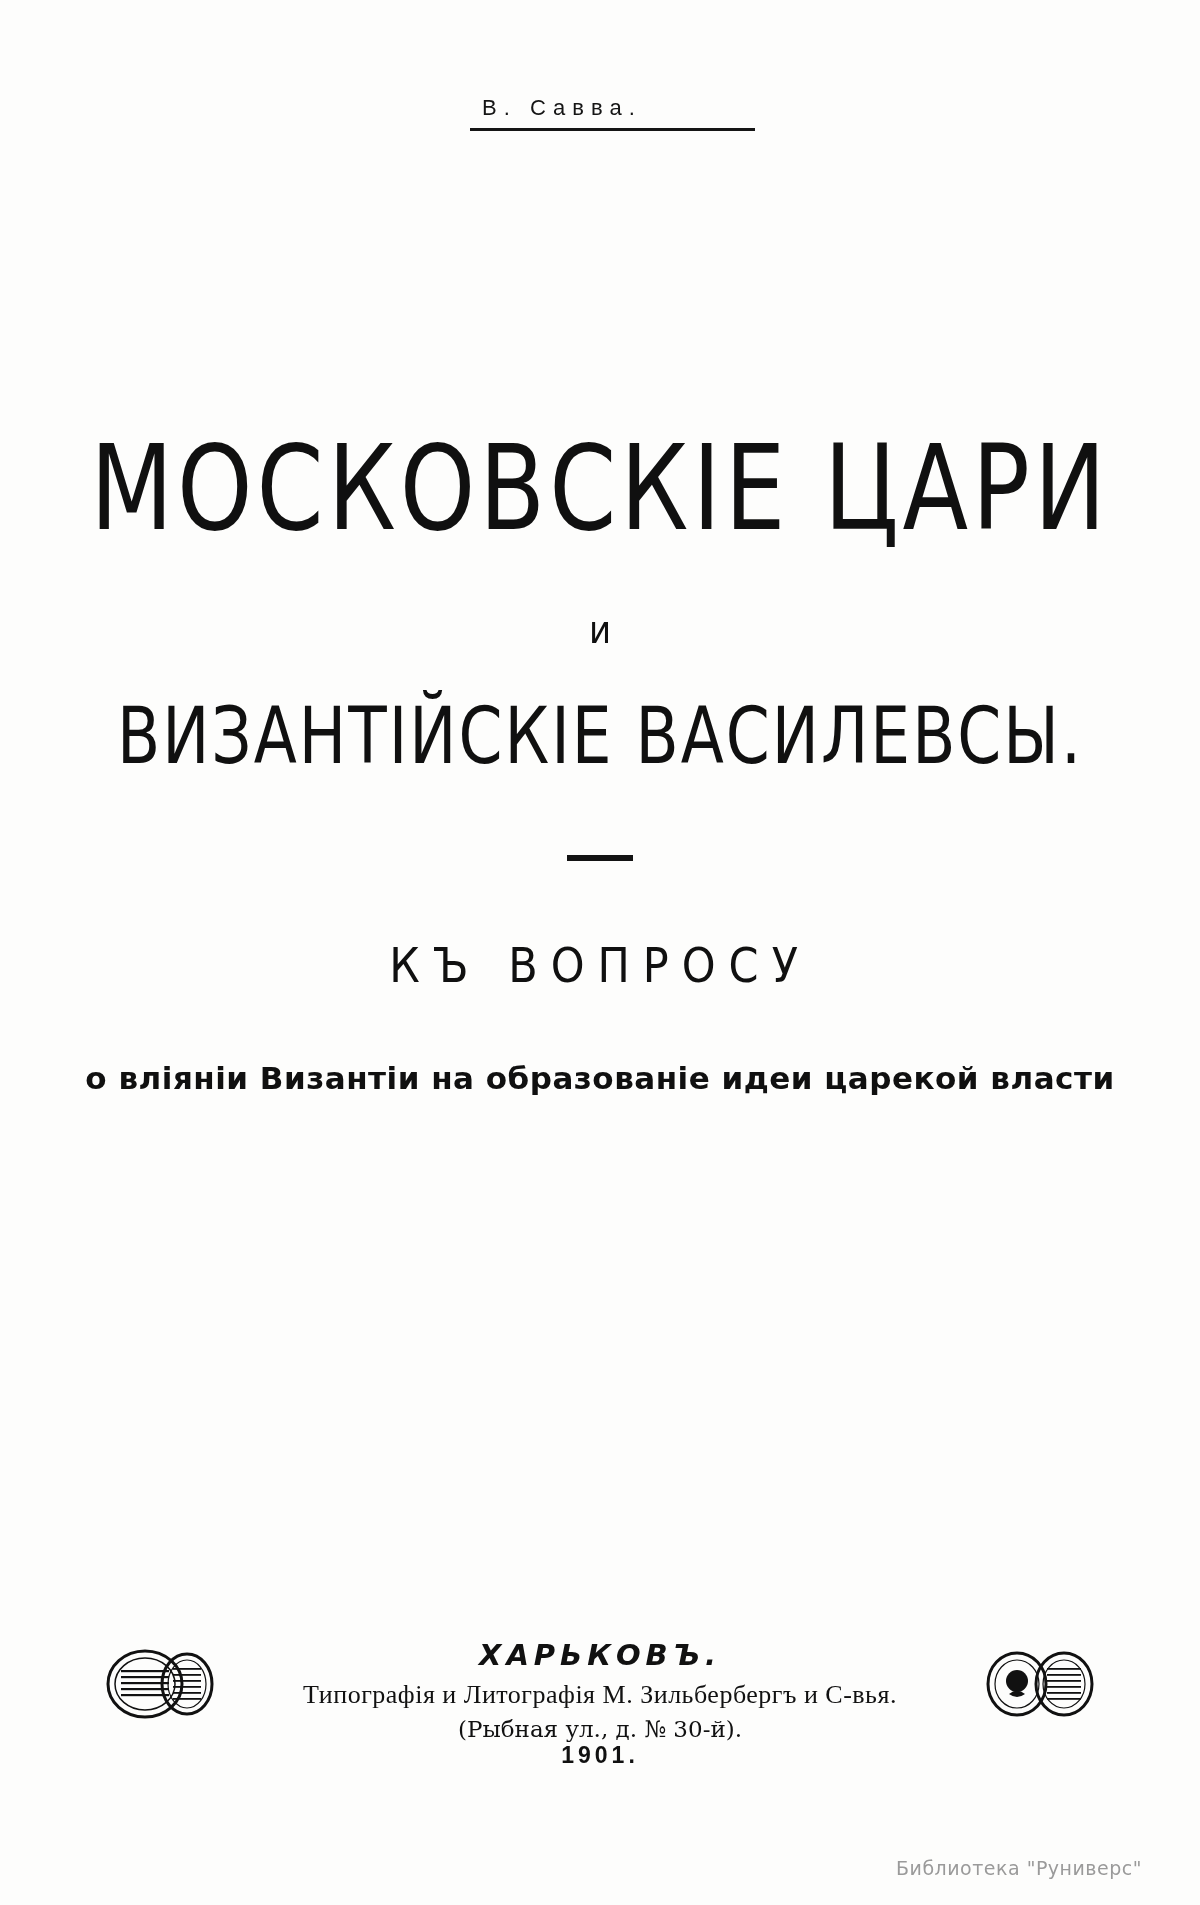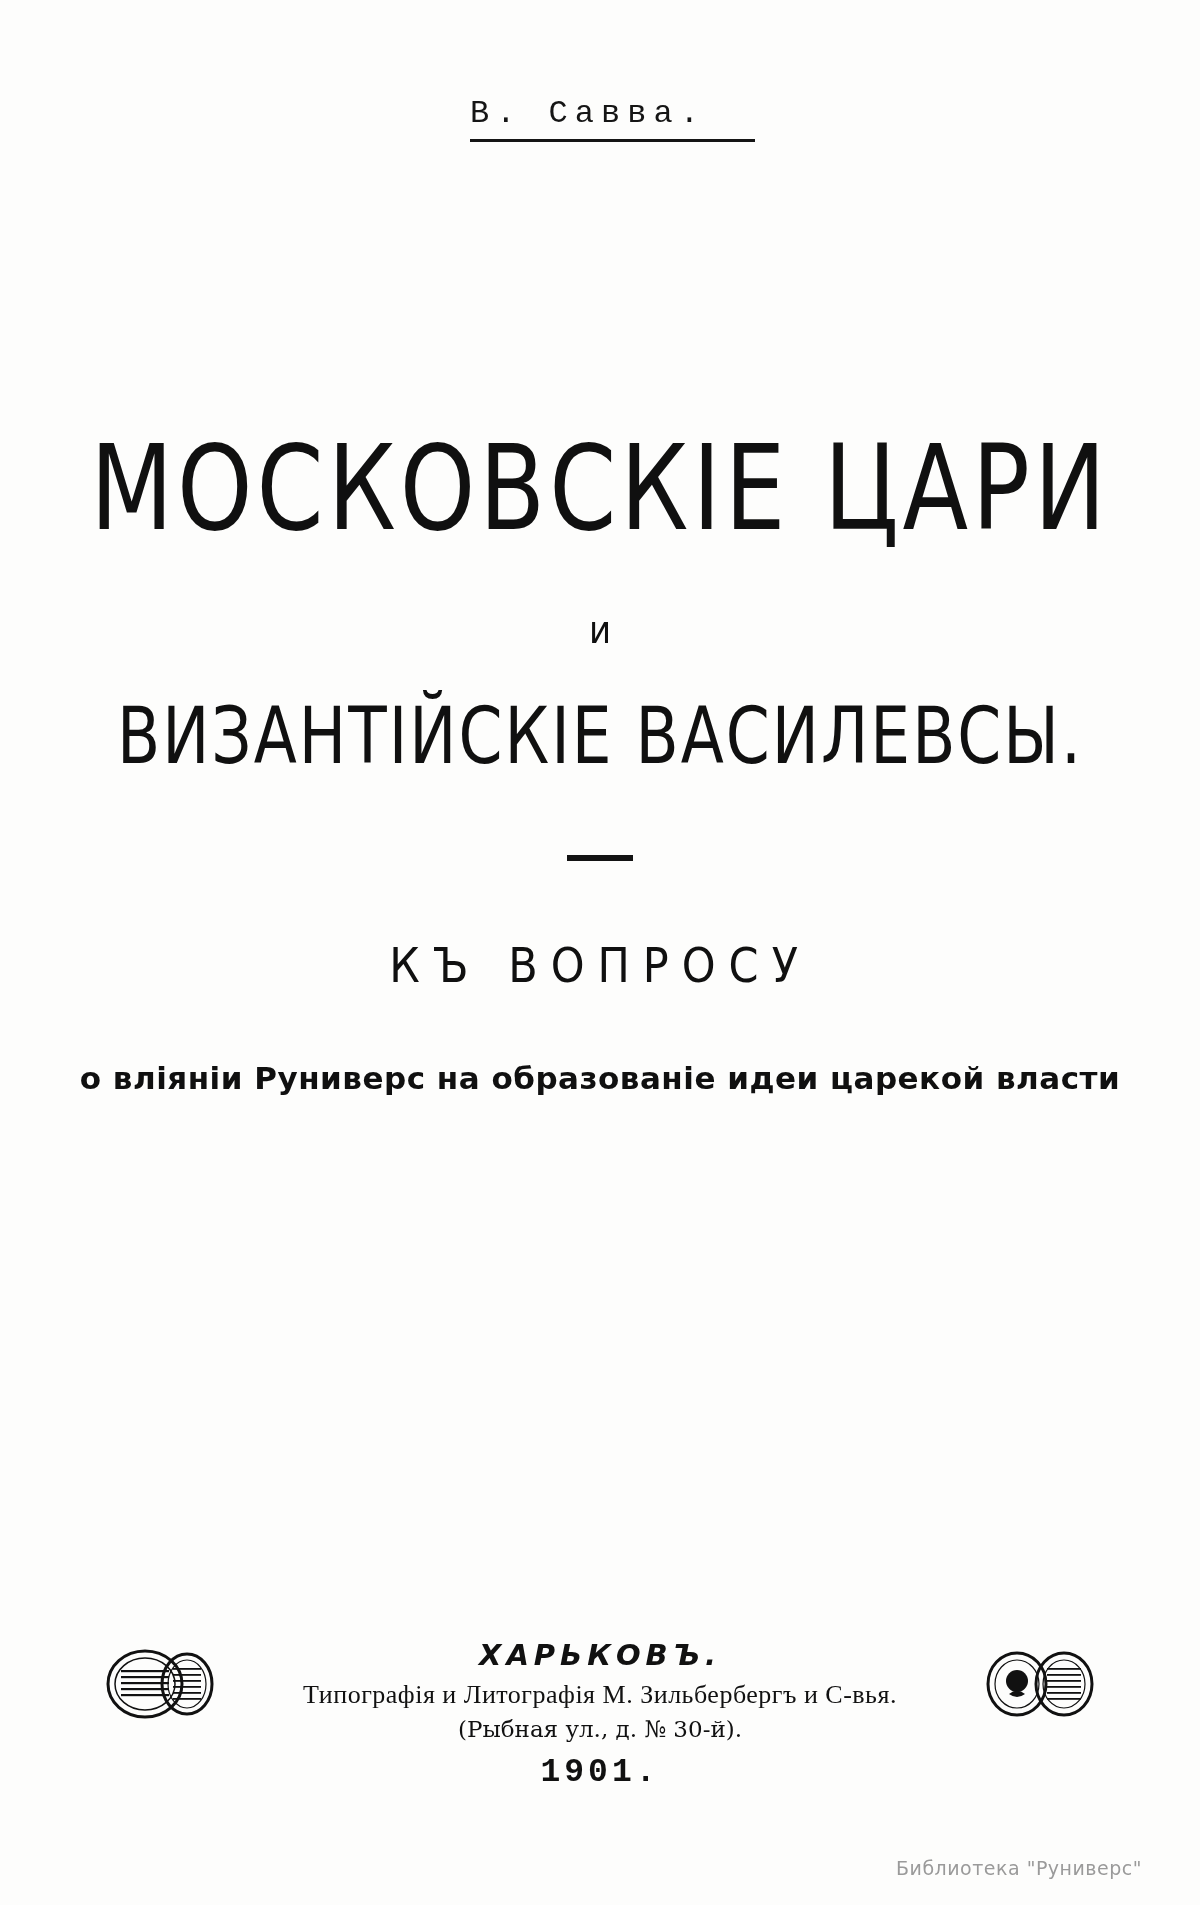--- a/index.html
+++ b/index.html
@@ -22,25 +22,26 @@
   }
 
   
   .author-block {
     position: absolute;
     left: 470px;
     top: 95px;
     text-align: left;
   }
   .author-name {
-    font-family: Liberation Mono, monospace;
-    font-size: 32px;
+    font-family: Liberation Sans, sans-serif;
+    font-size: 22px;
     letter-spacing: 7px;
     color: #151515;
     white-space: nowrap;
+    margin-left: 12px;
   }
   .author-rule {
     margin-top: 7px;
     width: 285px;
     height: 3px;
     background: #151515;
   }
 
   
   .title-main {
@@ -145,24 +146,24 @@
     font-family: Liberation Serif, serif;
     font-size: 26px;
     letter-spacing: 0.5px;
   }
   .imprint-address {
     margin-top: 6px;
     font-family: "DejaVu Serif", serif;
     font-size: 23px;
   }
   .imprint-year {
-    margin-top: 12px;
-    font-family: Liberation Mono, monospace;
+    margin-top: 0;
+    font-family: Liberation Sans, sans-serif;
     font-weight: 700;
-    font-size: 33px;
+    font-size: 23px;
     letter-spacing: 4px;
   }
 
   
   .seal {
     position: absolute;
     width: 110px;
     height: 72px;
   }
   .seal.left { left: 105px; top: 1648px; }
@@ -192,21 +193,21 @@
 
   <div class="title-conj">и</div>
 
   <div class="title-second">ВИЗАНТІЙСКІЕ ВАСИЛЕВСЫ.</div>
 
   <div class="divider-dash"></div>
 
   <div class="subtitle-lead">КЪ ВОПРОСУ</div>
 
   <div class="subtitle-body">
-    <span>о вліяніи Руниверс на образованіе идеи царекой власти</span>
+    <span>о вліяніи Византіи на образованіе идеи царекой власти</span>
   </div>
 
   <svg class="seal left" viewBox="0 0 110 72">
     <ellipse cx="40" cy="36" rx="37" ry="33" fill="none" stroke="#111" stroke-width="3"></ellipse>
     <ellipse cx="40" cy="36" rx="30" ry="26" fill="none" stroke="#111" stroke-width="1.5"></ellipse>
     <ellipse cx="82" cy="36" rx="25" ry="30" fill="none" stroke="#111" stroke-width="3"></ellipse>
     <ellipse cx="82" cy="36" rx="19" ry="24" fill="none" stroke="#111" stroke-width="1.2"></ellipse>
     <g fill="#111">
       <rect x="16" y="22" width="48" height="2.2"></rect>
       <rect x="16" y="28" width="48" height="2.2"></rect>

